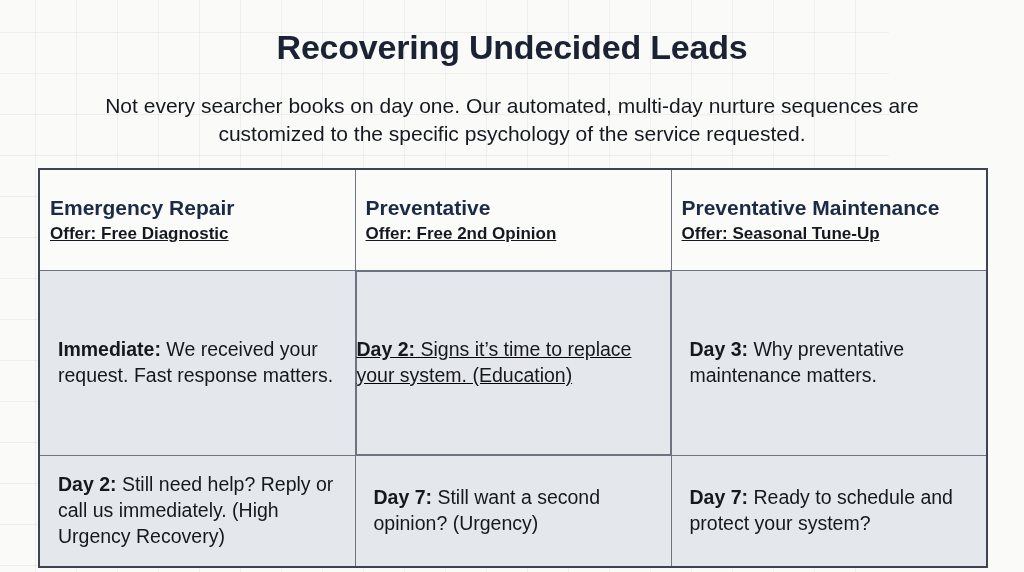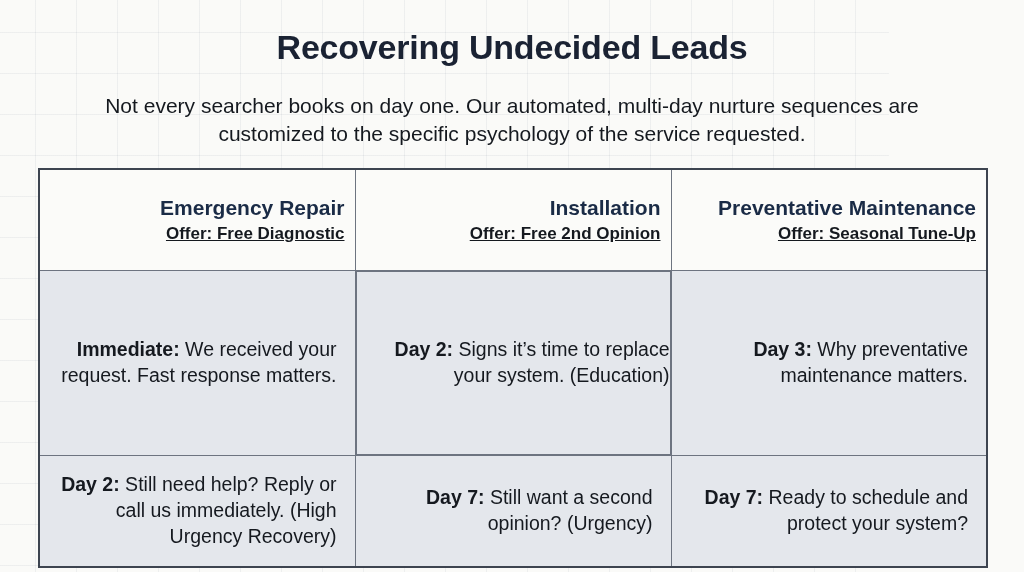--- a/index.html
+++ b/index.html
@@ -74,21 +74,21 @@
     background: #e4e7ec;
   }
   #nurture-table col.col-1 { width: 316px; }
   #nurture-table col.col-2 { width: 316px; }
   #nurture-table col.col-3 { width: 316px; }
 
   #nurture-table td {
     border: 1px solid #6d7480;
     padding: 0;
     vertical-align: middle;
-    text-align: right;
+    text-align: left;
   }
 
   
   .head-cell {
     background: #fbfbf9;
     height: 92px;
     padding: 4px 10px !important;
   }
   .head-title {
     display: block;
@@ -127,20 +127,21 @@
   
   .split-host {
     padding: 0 !important;
     vertical-align: top;
   }
   table.split-inner {
     width: 100%;
     height: 100%;
     border-collapse: collapse;
     table-layout: fixed;
+    text-decoration: underline;
   }
   table.split-inner td {
     border: 0;
     height: 83px;
     padding: 6px 12px;
     text-align: center;
     vertical-align: middle;
     background: #e4e7ec;
   }
   table.split-inner tr:first-child td {
@@ -166,21 +167,21 @@
       <col class="col-3">
     </colgroup>
     <tbody>
 
       <tr class="row-head">
         <td class="head-cell">
           <span class="head-title">Emergency Repair</span>
           <span class="head-offer">Offer: Free Diagnostic</span>
         </td>
         <td class="head-cell">
-          <span class="head-title">Installation</span>
+          <span class="head-title">Preventative</span>
           <span class="head-offer">Offer: Free 2nd Opinion</span>
         </td>
         <td class="head-cell">
           <span class="head-title">Preventative Maintenance</span>
           <span class="head-offer">Offer: Seasonal Tune-Up</span>
         </td>
       </tr>
 
       <tr class="row-mid">
         <td class="body-cell">

